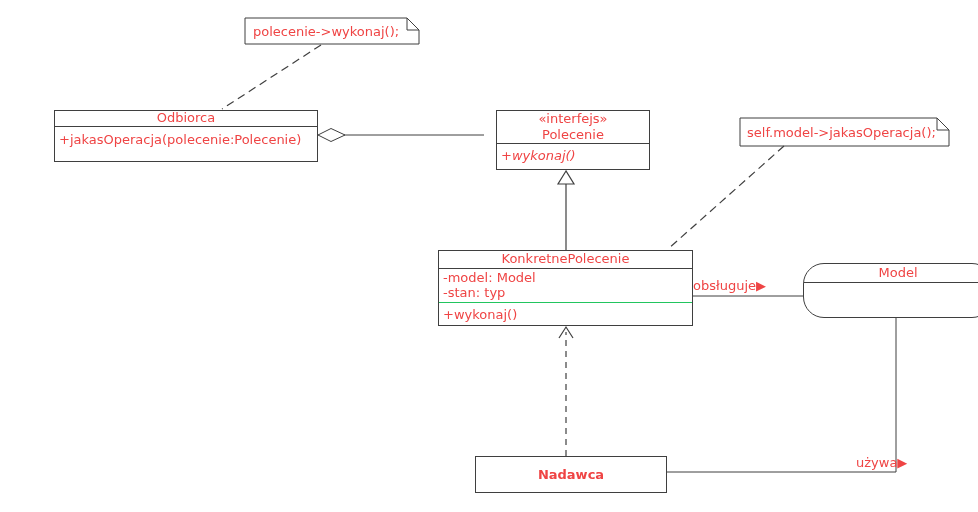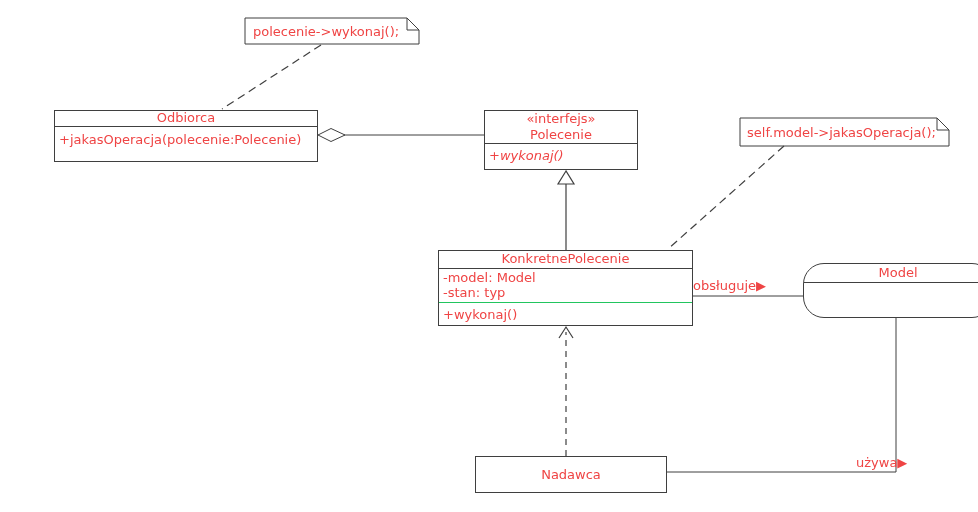--- a/index.html
+++ b/index.html
@@ -63,20 +63,21 @@
     font-size: 13px;
     line-height: 14px;
     white-space: nowrap;
     text-align: left;
   }
   .centered-name {
     display: flex;
     align-items: center;
     justify-content: center;
     height: 100%;
+    font-weight: bold;
   }
 </style>
 </head>
 <body>
 
 <div id="canvas">
 
   <svg id="wires" xmlns="http://www.w3.org/2000/svg" viewBox="0 0 978 512">
 
     <g>
@@ -108,21 +109,21 @@
   <div class="note-text" style="left:217px; top:18px; width:158px; height:26px;">polecenie-&gt;wykonaj();</div>
   <div class="note-text" style="left:711px; top:118px; width:195px; height:28px;">self.model-&gt;jakasOperacja();</div>
 
   <div class="uml-box" style="left:18px; top:110px; width:264px; height:52px;">
     <div class="uml-title" style="height:15px; line-height:14px;">Odbiorca</div>
     <div class="uml-compartment" style="padding-top:5px;">
       <div class="method-row">+jakasOperacja(polecenie:Polecenie)</div>
     </div>
   </div>
 
-  <div class="uml-box" style="left:448px; top:110px; width:154px; height:60px;">
+  <div class="uml-box" style="left:460px; top:110px; width:154px; height:60px;">
     <div class="uml-title" style="height:32px; line-height:16px;">
       <div>«interfejs»</div>
       <div>Polecenie</div>
     </div>
     <div class="uml-compartment" style="padding-top:4px;">
       <div class="method-row italic">+wykonaj()</div>
     </div>
   </div>
 
   <div class="uml-box" style="left:402px; top:250px; width:255px; height:76px;">

